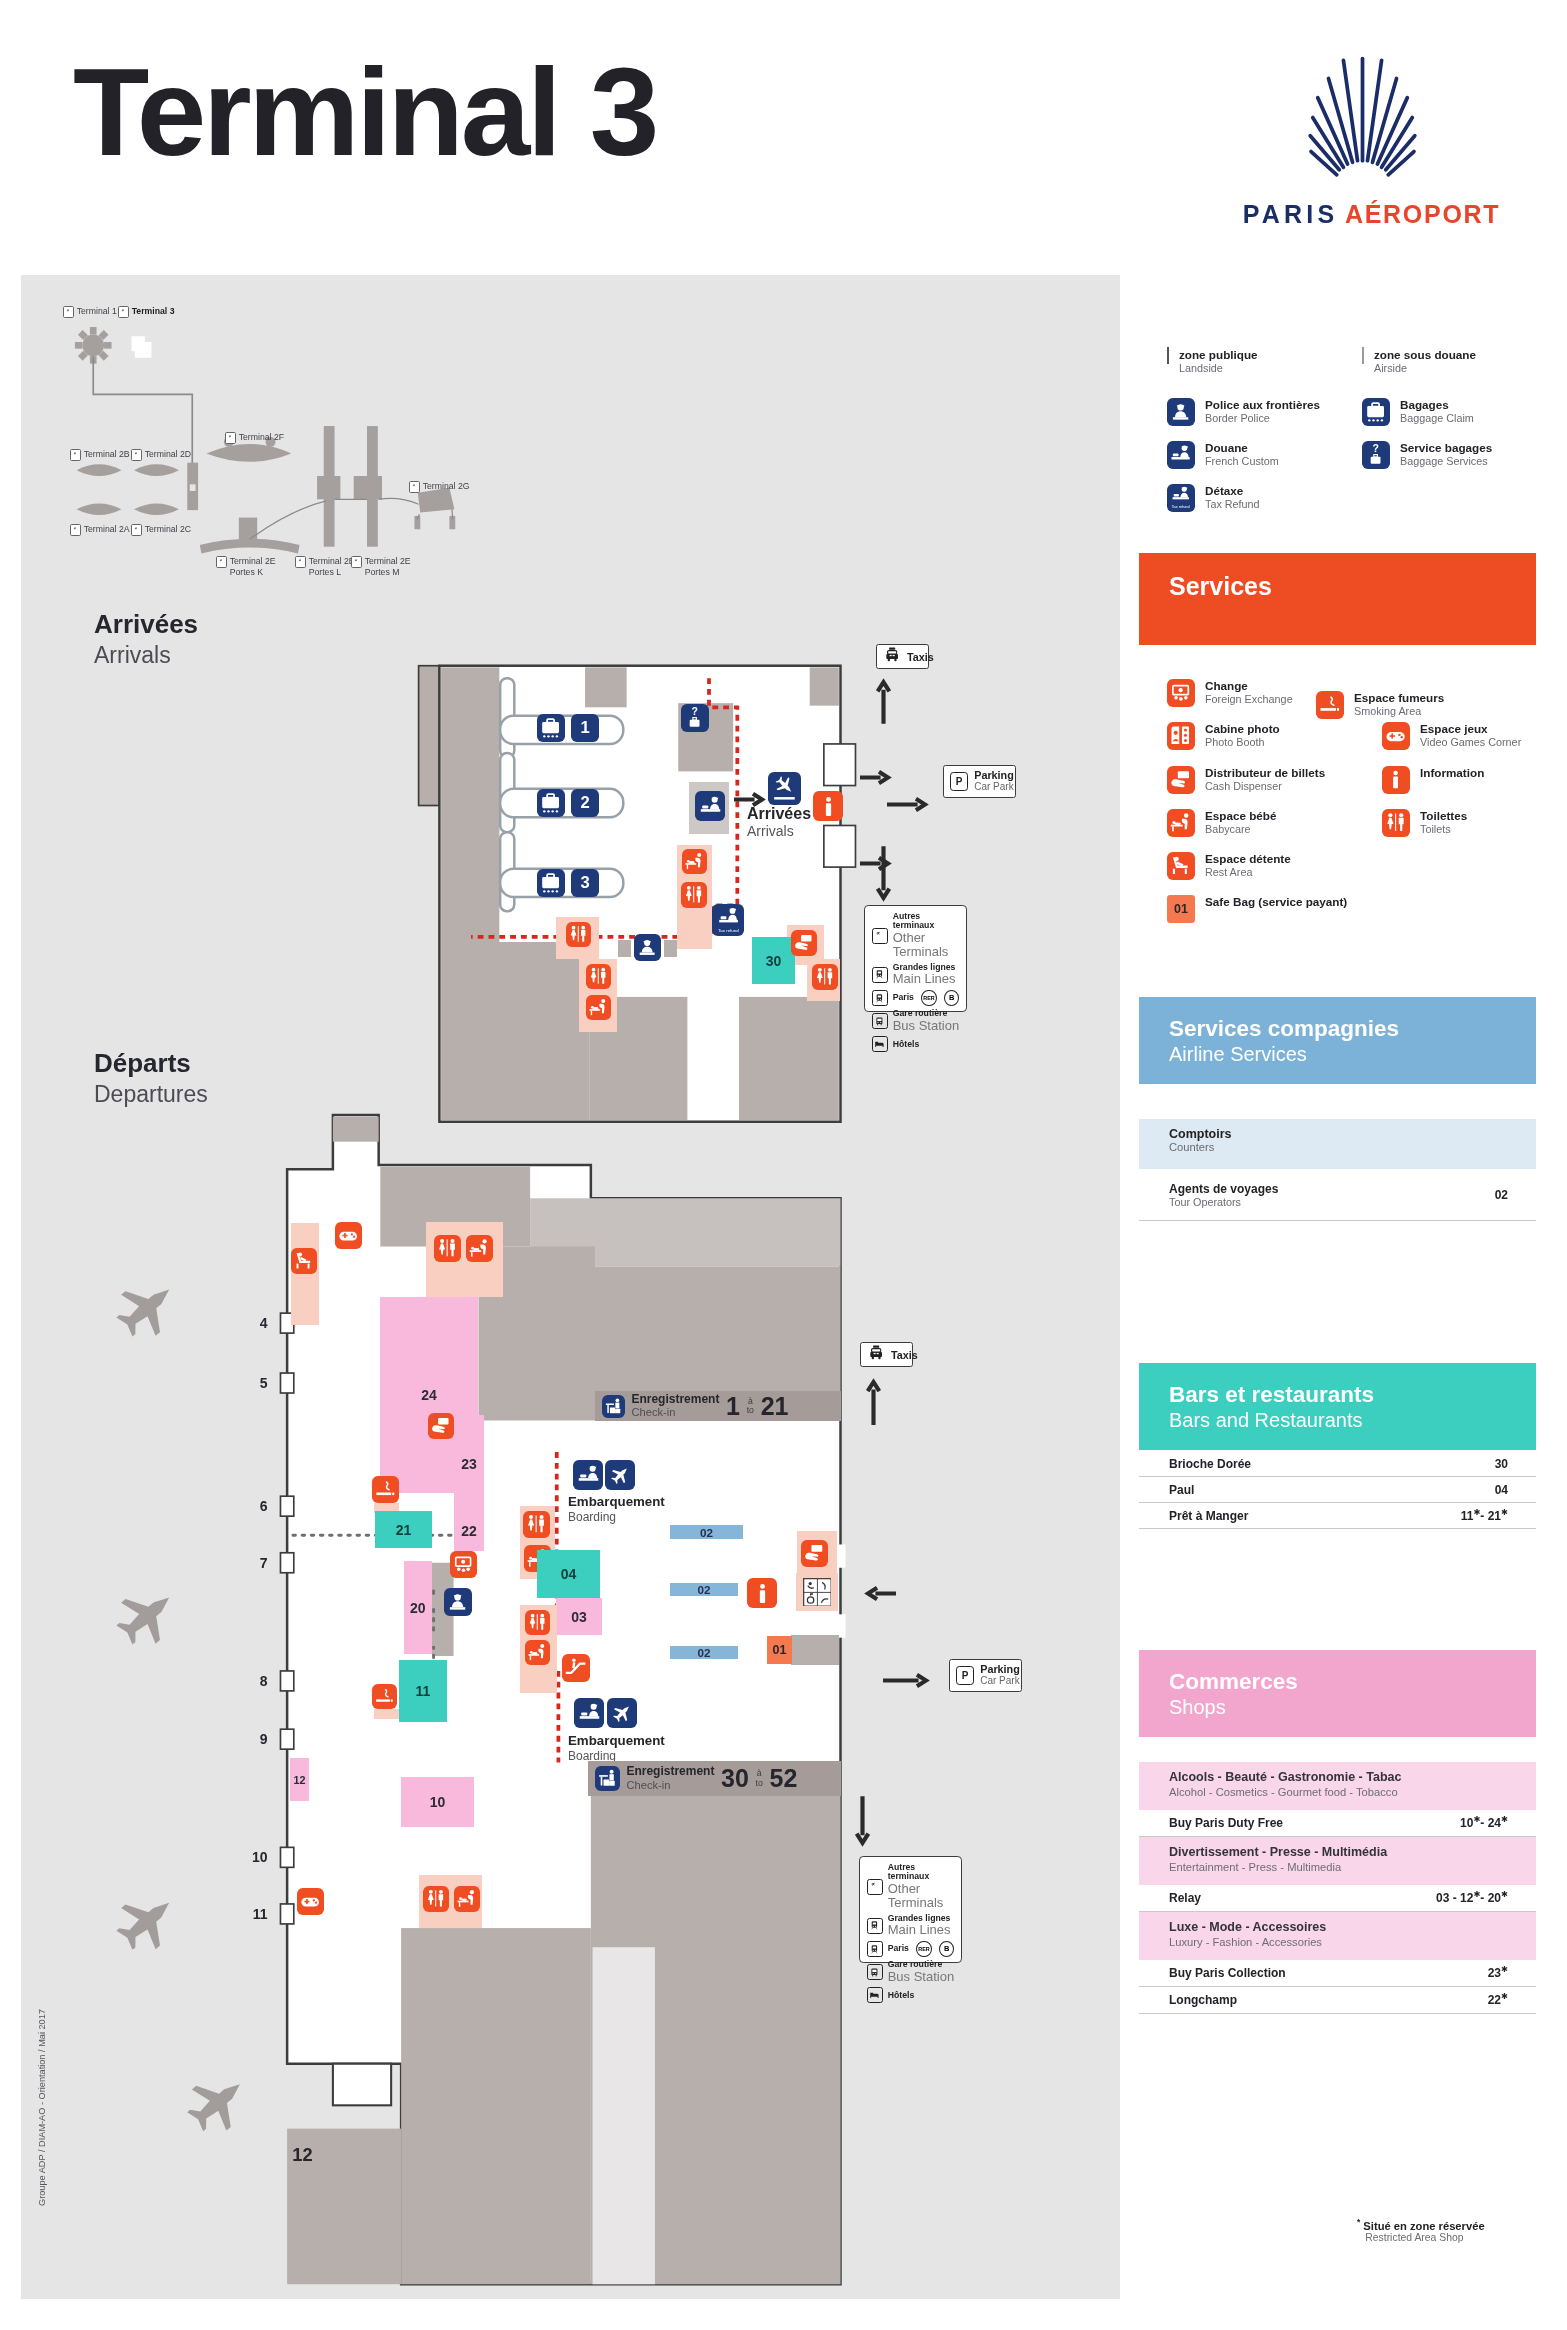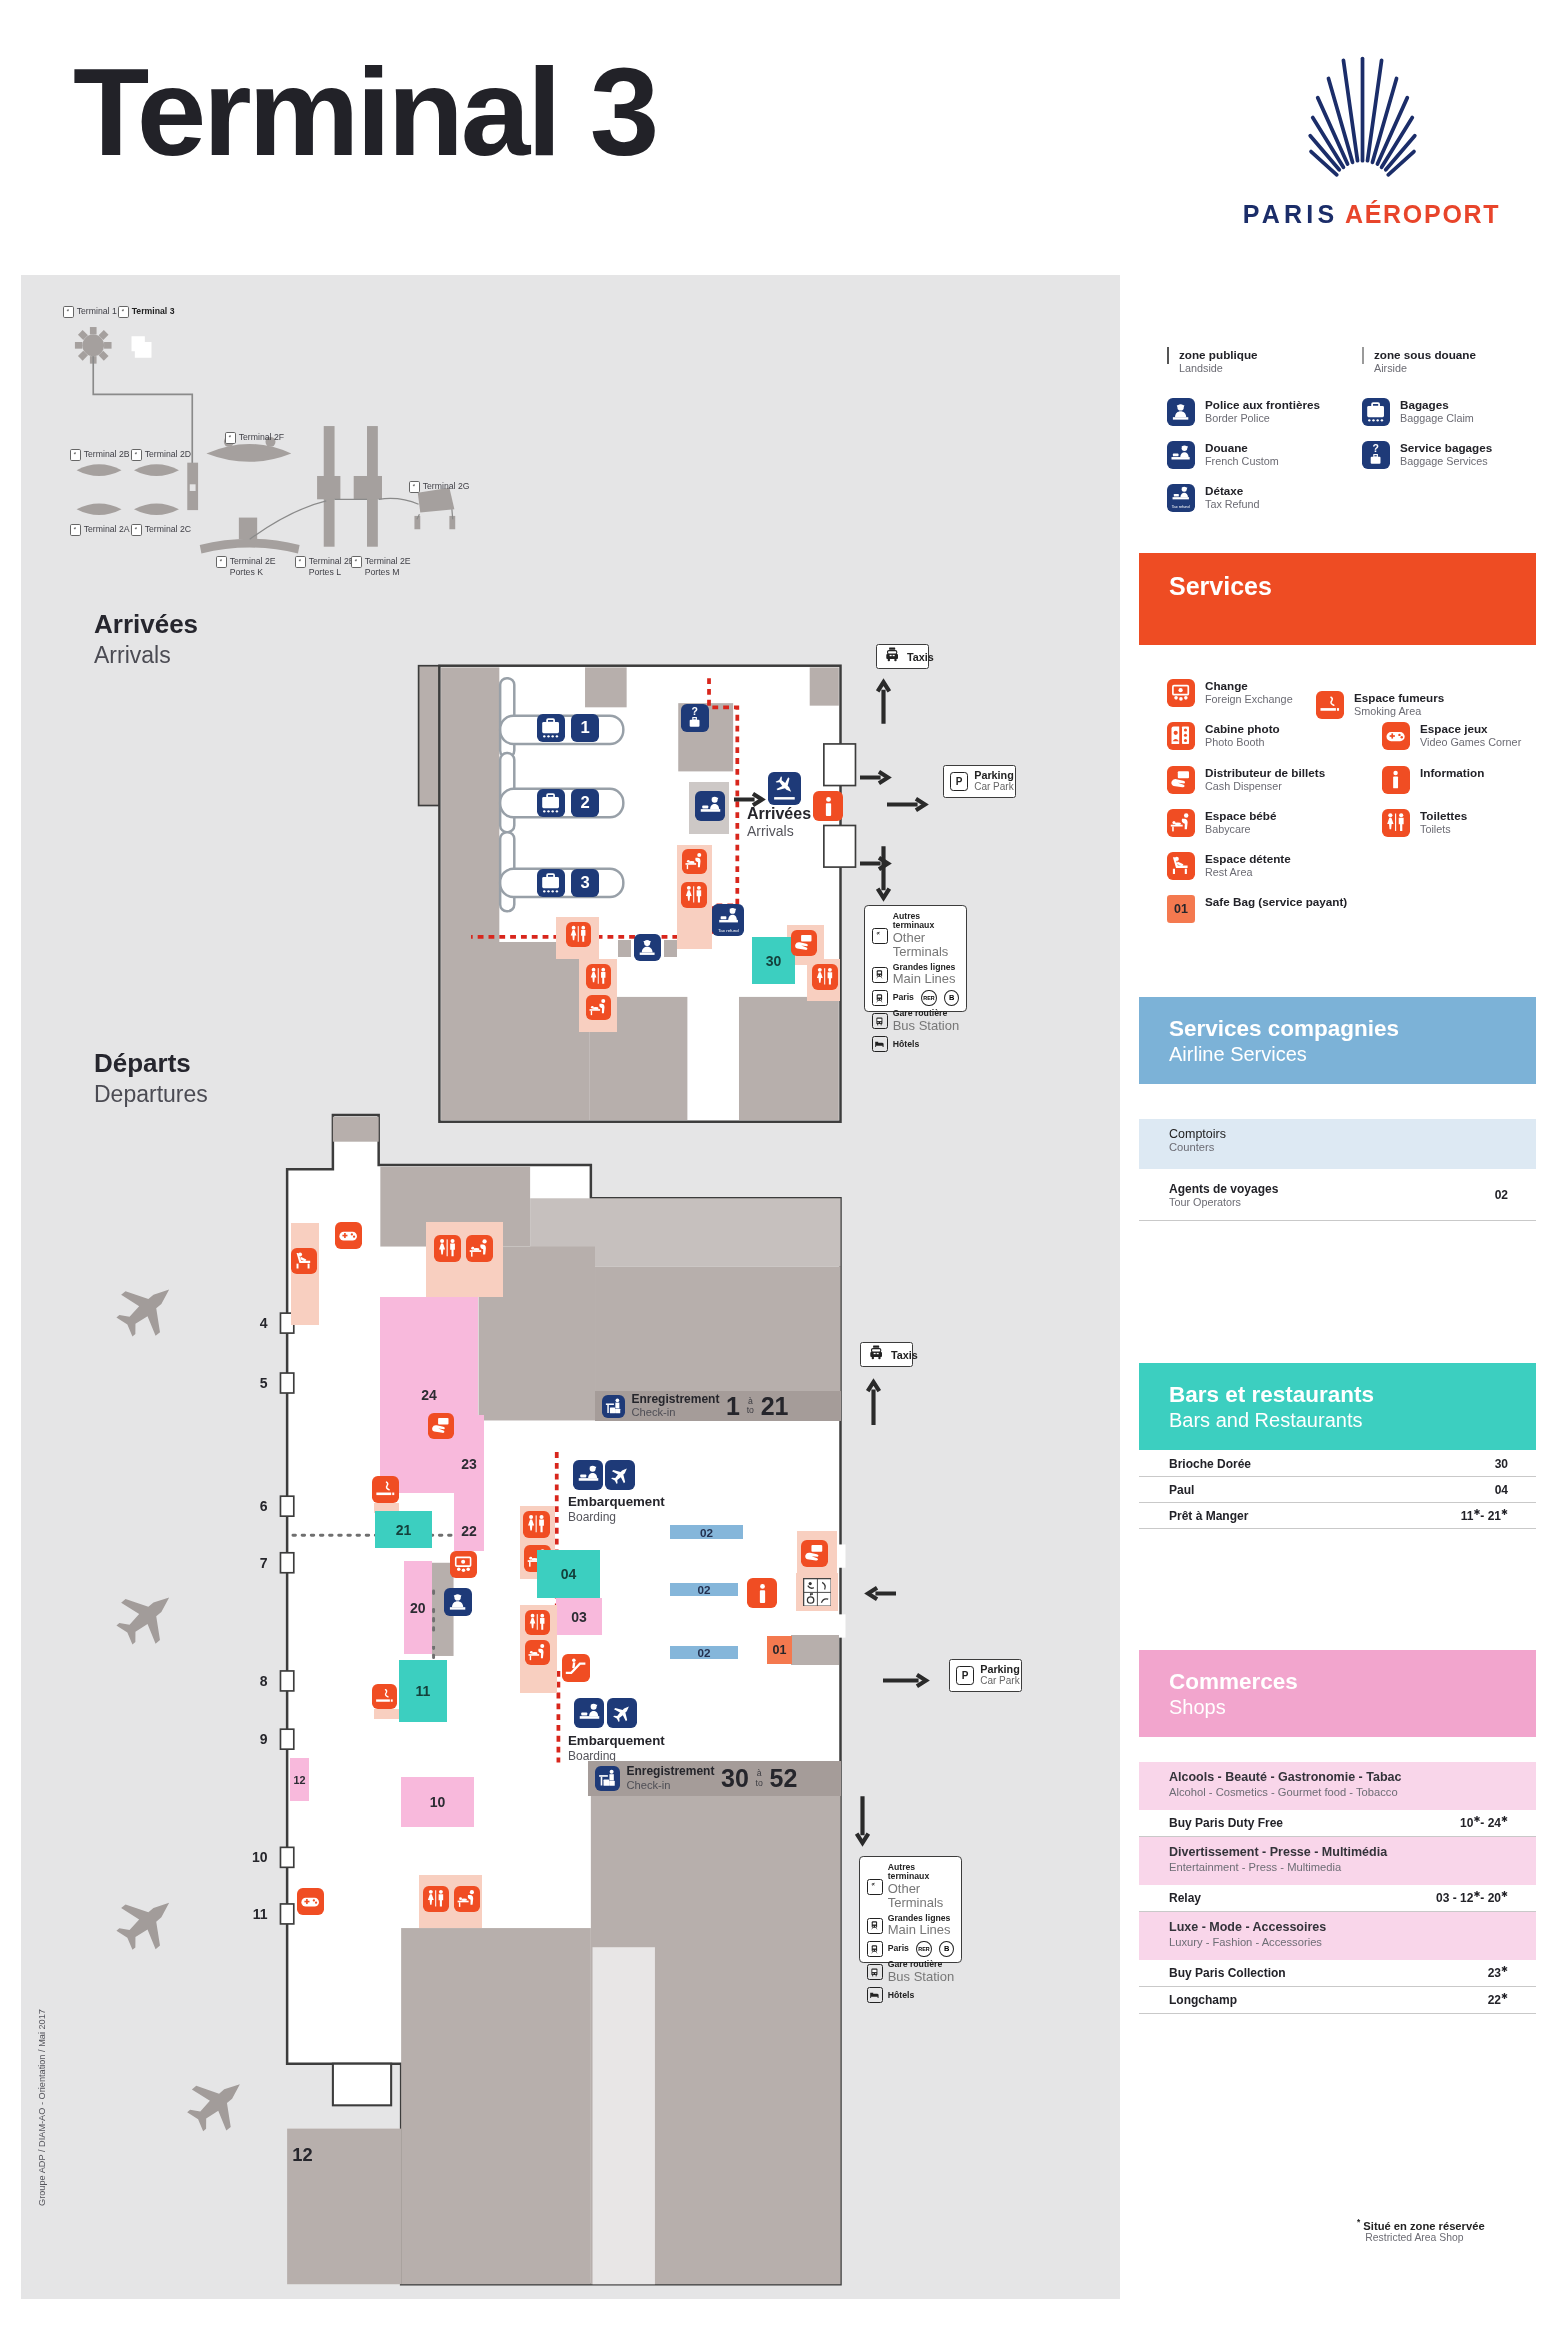--- a/index.html
+++ b/index.html
@@ -291,21 +291,21 @@
     <div class="t1" style="font-size:25px;">Services</div>
   </div>
   <div id="services-left"></div>
   <div id="services-right"></div>
 
   <div class="abs panelhead" style="top:997px;height:87px;background:#7cb2d7;">
     <div class="t1">Services compagnies</div>
       <div class="t2">Airline Services</div>
   </div>
   <div class="abs" style="left:1139px;top:1119px;width:397px;height:50px;background:#dde9f3;padding:8.3px 0 0 30px;box-sizing:border-box;">
-    <div style="font-size:12.5px;font-weight:normal;color:#222;">Comptoirs</div>
+    <div style="font-size:12.5px;font-weight:bold;color:#222;">Comptoirs</div>
     <div style="font-size:11.2px;color:#6b6b73;">Counters</div>
   </div>
   <div id="airline-rows"></div>
 
   <div class="abs panelhead" style="top:1363px;height:87px;background:#3ccfc0;">
     <div class="t1">Bars et restaurants</div>
       <div class="t2">Bars and Restaurants</div>
   </div>
   <div id="bars-rows"></div>
 

